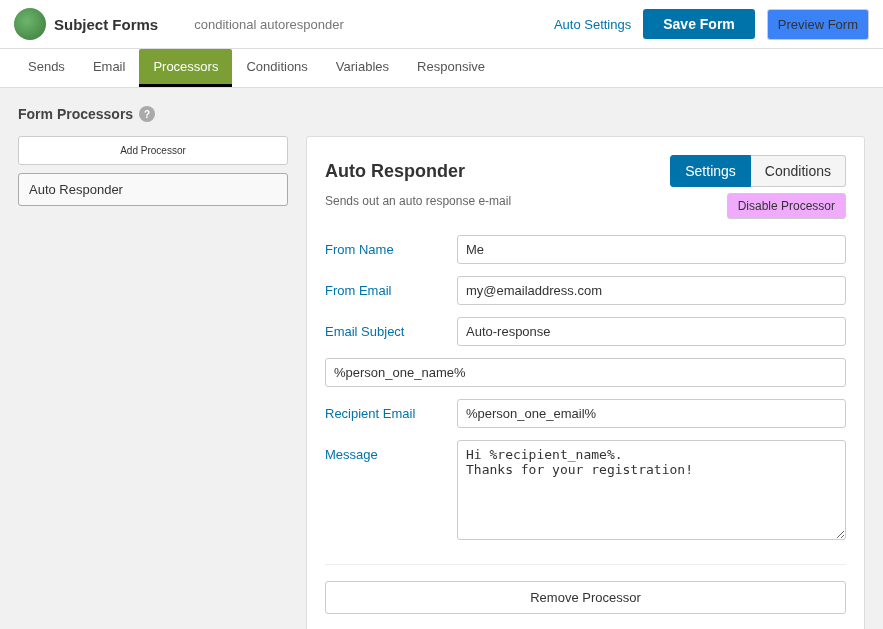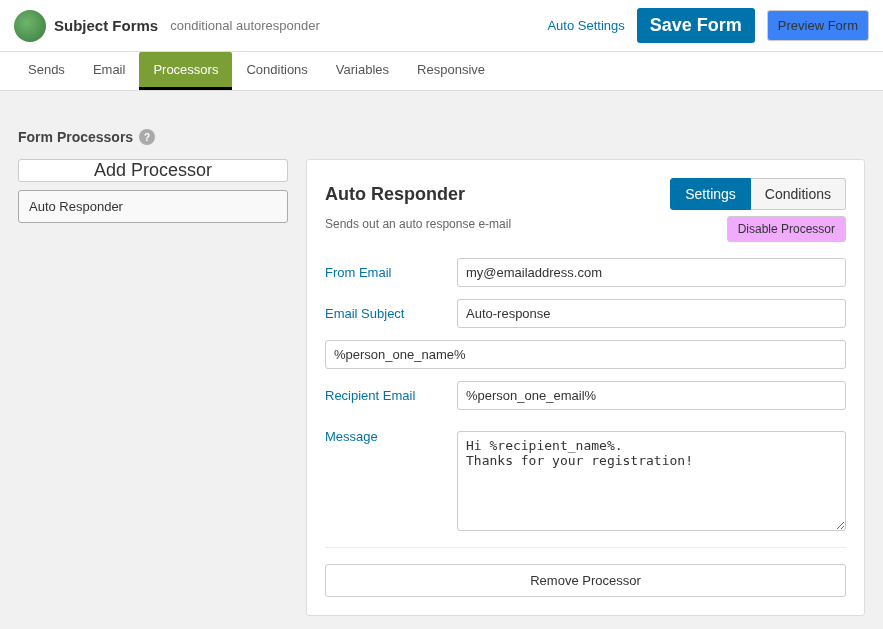--- a/index.html
+++ b/index.html
@@ -3,40 +3,40 @@
   <meta charset="utf-8">
   <style>
     * { box-sizing: border-box; margin: 0; padding: 0; }
     body { font-family: -apple-system, BlinkMacSystemFont, "Segoe UI", Arial, sans-serif; font-size: 13px; background: #f1f1f1; color: #333; }
 
     
     .topbar { display: flex; align-items: center; background: #fff; border-bottom: 1px solid #ddd; padding: 8px 14px; gap: 12px; }
     .logo-area { display: flex; align-items: center; gap: 8px; }
     .logo-circle { width: 32px; height: 32px; border-radius: 50%; background: radial-gradient(circle at 40% 40%, #6db56d, #3a7a3a); flex-shrink: 0; }
     .app-title { font-size: 15px; font-weight: 600; color: #333; }
-    .form-name { color: #777; font-size: 13px; margin-left: 0; }
+    .form-name { color: #777; font-size: 13px; margin-left: 24px; }
     .topbar-spacer { flex: 1; }
     .form-settings-link { color: #0073aa; text-decoration: none; font-size: 13px; }
-    .btn-save { background: #0073aa; color: #fff; border: none; border-radius: 3px; padding: 7px 13px; font-size: 18px; font-weight: 600; cursor: pointer; }
+    .btn-save { background: #0073aa; color: #fff; border: none; border-radius: 3px; padding: 7px 20px; font-size: 14px; font-weight: 600; cursor: pointer; }
     .btn-preview { background: #3b82f6; color: #333; border: 1px solid #ccc; border-radius: 3px; padding: 7px 10px; font-size: 13px; cursor: pointer; }
 
     
     .nav-tabs { display: flex; background: #fff; border-bottom: 1px solid #ddd; padding: 0 14px; }
     .nav-tab { padding: 10px 14px; font-size: 13px; color: #555; cursor: pointer; border-bottom: 3px solid transparent; text-decoration: none; }
     .nav-tab.active { color: #fff; background: #7b9e35; border-bottom: 3px solid #000000; border-radius: 2px 2px 0 0; }
 
     
     .page-content { padding: 18px; }
-    .section-title { font-size: 14px; font-weight: 600; color: #444; margin-bottom: 14px; display: flex; align-items: center; gap: 6px; margin-top: 20px; }
+    .section-title { font-size: 14px; font-weight: 600; color: #444; margin-bottom: 14px; display: flex; align-items: center; gap: 6px; }
     .help-icon { display: inline-flex; align-items: center; justify-content: center; width: 16px; height: 16px; border-radius: 50%; background: #aaa; color: #fff; font-size: 10px; font-weight: bold; cursor: pointer; }
 
     
     .main-layout { display: flex; gap: 0; }
     .sidebar { width: 270px; flex-shrink: 0; }
-    .btn-add-processor { width: 100%; background: #fff; border: 1px solid #ccc; border-radius: 3px; font-size: 18px; cursor: pointer; color: #333; margin-bottom: 8px; }
+    .btn-add-processor { width: 100%; padding: 8px; background: #fff; border: 1px solid #ccc; border-radius: 3px; font-size: 10px; cursor: pointer; color: #333; margin-bottom: 8px; }
     .processor-item { background: #fff; border: 1px solid #ccc; border-radius: 3px; padding: 8px 10px; font-size: 13px; color: #333; cursor: pointer; }
     .processor-item.active { border-color: #aaa; background: #f9f9f9; }
 
     
     .right-panel { flex: 1; background: #fff; border: 1px solid #ddd; border-radius: 3px; margin-left: 18px; padding: 18px; }
     .panel-header { display: flex; align-items: center; margin-bottom: 6px; }
     .panel-title { font-size: 18px; font-weight: 600; color: #333; flex: 1; }
     .panel-tabs { display: flex; gap: 0; }
     .panel-tab { padding: 7px 14px; border: 1px solid #ccc; font-size: 14px; cursor: pointer; background: #f5f5f5; color: #333; }
     .panel-tab:first-child { border-radius: 3px 0 0 3px; }
@@ -46,23 +46,23 @@
     .panel-subtitle { font-size: 12px; color: #666; margin-bottom: 10px; flex: 1; }
     .subtitle-row { display: flex; align-items: center; margin-bottom: 16px; }
     .btn-disable { background: #f0abfc; border: 1px solid #ccc; border-radius: 3px; padding: 5px 10px; font-size: 12px; cursor: pointer; color: #333; }
 
     
     .form-fields { display: flex; flex-direction: column; gap: 12px; }
     .form-row { display: flex; align-items: flex-start; gap: 12px; }
     .form-label { width: 120px; flex-shrink: 0; font-size: 13px; color: #555; padding-top: 7px; }
     .form-label.blue { color: #0073aa; }
     .form-input { flex: 1; padding: 6px 8px; border: 1px solid #ccc; border-radius: 3px; font-size: 13px; color: #333; background: #fff; }
-    .form-textarea { flex: 1; padding: 6px 8px; border: 1px solid #ccc; border-radius: 3px; font-size: 13px; color: #333; background: #fff; min-height: 100px; resize: vertical; margin-top: 9px; }
+    .form-textarea { flex: 1; padding: 6px 8px; border: 1px solid #ccc; border-radius: 3px; font-size: 13px; color: #333; background: #fff; min-height: 100px; resize: vertical; }
 
-    .remove-row { margin-top: 16px; padding-top: 16px; border-top: 1px solid #eee; }
+    .remove-row { margin-top: 24px; padding-top: 16px; border-top: 1px solid #eee; }
     .btn-remove { width: 100%; padding: 8px; background: #fff; border: 1px solid #ccc; border-radius: 3px; font-size: 13px; cursor: pointer; color: #333; }
   </style>
 </head>
 <body>
 
 <div class="topbar">
   <div class="logo-area">
     <div class="logo-circle"></div>
     <span class="app-title">Subject Forms</span>
   </div>
@@ -105,20 +105,24 @@
         </div>
       </div>
 
       <div class="subtitle-row">
         <span class="panel-subtitle">Sends out an auto response e-mail</span>
         <button class="btn-disable">Disable Processor</button>
       </div>
 
       <div class="form-fields">
         <div class="form-row">
+          <span class="form-label blue">From Name</span>
+          <input class="form-input" type="text" value="Me" style="">
+        </div>
+        <div class="form-row">
           <span class="form-label blue">From Email</span>
           <input class="form-input" type="text" value="my@emailaddress.com" style="">
         </div>
         <div class="form-row">
           <span class="form-label blue">Email Subject</span>
           <input class="form-input" type="text" value="Auto-response" style="">
         </div>
         <div class="form-row">
           <input class="form-input" type="text" value="%person_one_name%" style="">
         </div>

